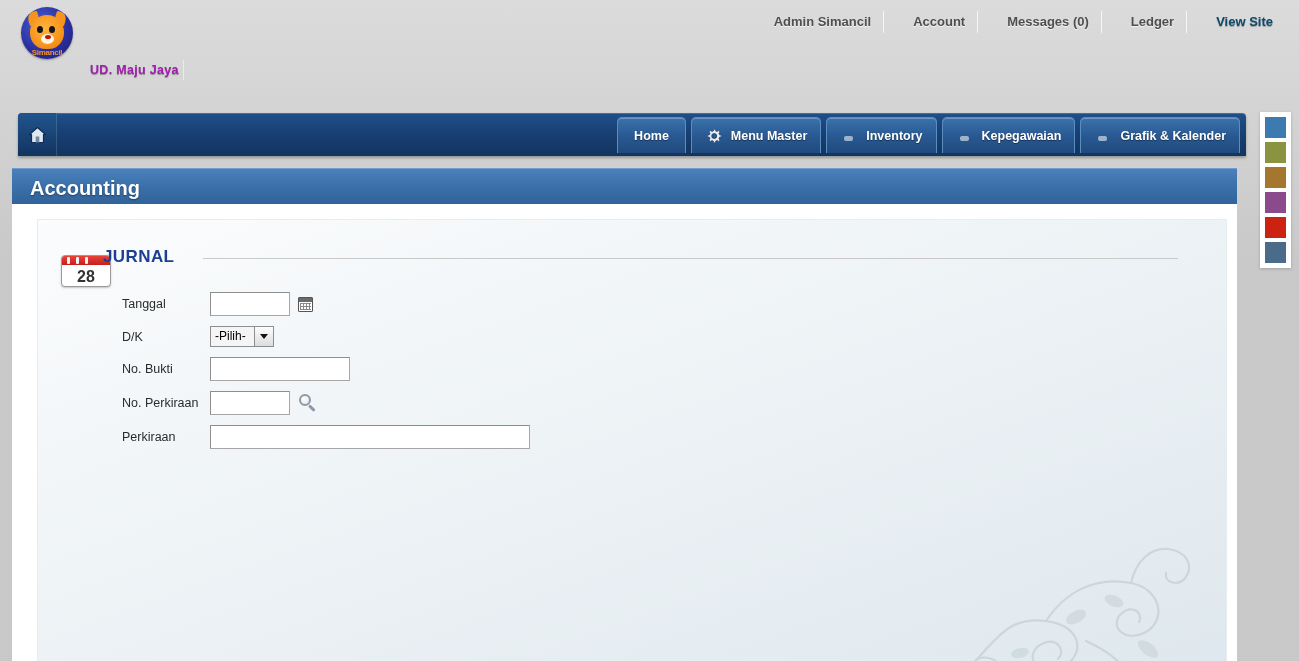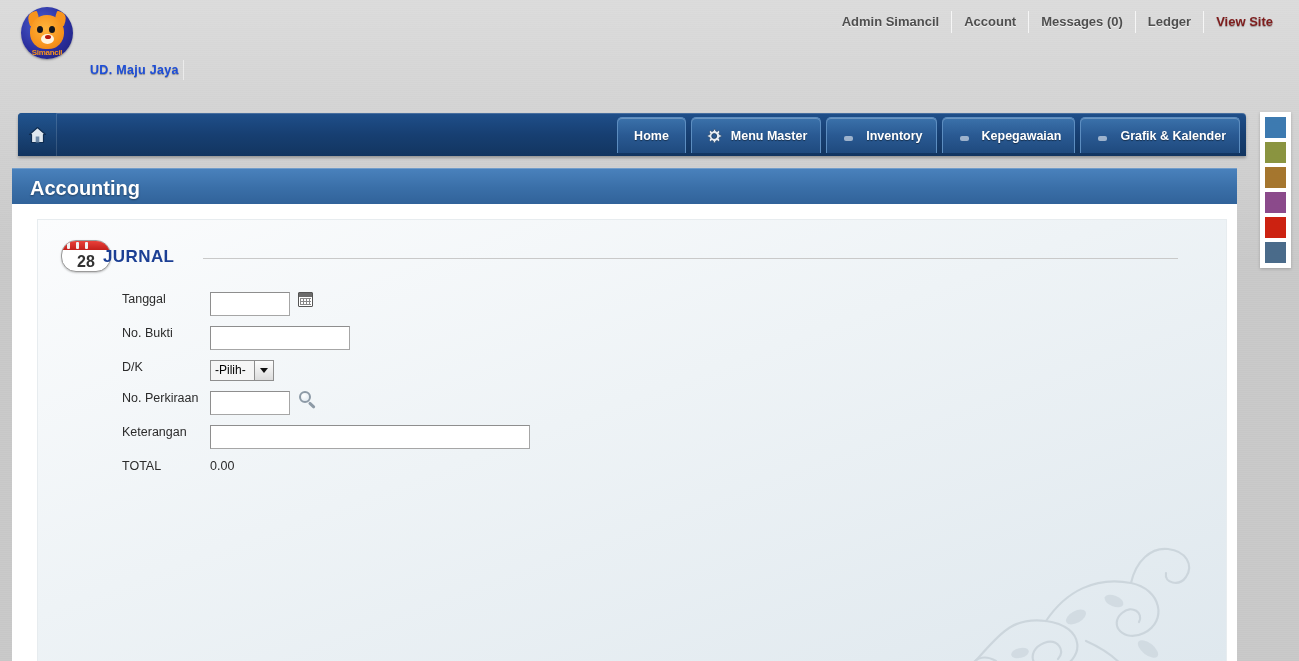--- a/index.html
+++ b/index.html
@@ -42,39 +42,39 @@
   #logo .eye-l { left:16px; } #logo .eye-r { left:28px; }
   #logo .snout { position:absolute; left:20px; top:27px; width:13px; height:10px;
     background:#fff3dd; border-radius:50%; }
   #logo .nose { position:absolute; left:24px; top:28px; width:6px; height:4px;
     background:#b8190f; border-radius:50%; }
   #logo .word { position:absolute; left:0; bottom:2px; width:52px; text-align:center;
     font-size:8px; font-weight:bold; color:#f7941d; letter-spacing:-0.3px; }
 
   #company {
     position: absolute; left: 90px; top: 63px;
-    font-size: 12.5px; font-weight: bold; color: #1d4ed8;
+    font-size: 12.5px; font-weight: bold; color: #a21caf;
     text-shadow: 0 1px 1px rgba(0,0,0,0.35);
     letter-spacing: 0.3px;
   }
   #company-sep { position:absolute; left:183px; top:60px; width:1px; height:20px;
     background: rgba(255,255,255,0.5); }
 
   #usermenu {
     position: absolute; right: 14px; top: 10px;
-    display: flex; align-items: center; height: 24px;
+    display: flex; align-items: center; height: 24px; gap: 17px;
   }
   #usermenu a {
     display:block; padding: 0 12px; line-height: 22px;
     font-size: 13px; font-weight: bold; color: #4f4f4f;
     text-decoration: none; border-right: 1px solid rgba(255,255,255,0.75);
     text-shadow: 0 1px 0 rgba(255,255,255,0.7);
   }
   #usermenu a.active {
-    color: #7f1d1d; border-right: none;
+    color: #0c4a6e; border-right: none;
     text-shadow: 0 1px 1px rgba(0,0,0,0.3);
   }
 
   
   #mainnav {
     position: absolute; left: 18px; top: 113px;
     width: 1228px; height: 43px;
     background: linear-gradient(180deg, #1f4f8a 0%, #173f72 50%, #123560 100%);
     border-radius: 4px 4px 0 0;
     box-shadow: inset 0 1px 0 rgba(255,255,255,0.18), 0 2px 3px rgba(0,0,0,0.28);
@@ -134,37 +134,37 @@
     background: linear-gradient(160deg, #fbfcfd 0%, #eef3f6 45%, #dfe8ee 100%);
     border: 1px solid #e7ecef; border-bottom:none;
     overflow:hidden;
   }
   
   #floral { position:absolute; right:-10px; bottom:-30px; width:300px; height:170px;
     opacity:0.5; pointer-events:none; }
 
   
   #jurnal-head { position:absolute; left:23px; top:20px; width:1140px; height:36px; }
-  .cal-icon { position:absolute; left:0; top:0; width:32px; height:32px;
-    background:#ffffff; border:1px solid #9a9a9a; border-radius:15px;
+  .cal-icon { position:absolute; left:0; top:15px; width:32px; height:32px;
+    background:#ffffff; border:1px solid #9a9a9a; border-radius:4px;
     box-shadow: 0 1px 2px rgba(0,0,0,0.22); overflow:hidden;padding-left:48px; }
   .cal-icon .cal-top { position:absolute; left:0; top:0; width:100%; height:9px;
     background: linear-gradient(180deg,#e8413a 0%, #c4201b 100%); }
   .cal-icon .ring { position:absolute; top:1px; width:3px; height:7px;
     background:#f2f2f2; border-radius:1px; }
   .cal-icon .cal-day { position:absolute; left:0; top:9px; width:100%; height:23px;
     line-height:23px; text-align:center; font-size:16px; font-weight:bold; color:#333; }
   #jurnal-label { position:absolute; left:42px; top:7px;
     font-size:17px; font-weight:bold; color:#1c3f94; letter-spacing:0.4px; }
   #jurnal-rule { position:absolute; left:165px; top:38px; width:975px; height:1px;
     background:#c9c9c9; }
 
   
   #form { position:absolute; left:84px; top:72px; width:700px; }
-  .frow { display:flex; margin-bottom:10px; }
+  .frow { display:flex; align-items:center; margin-bottom:10px; }
   .flabel { width:88px; font-size:12.5px; color:#2b2b2b; }
   .finput {
     height:24px; background:#ffffff;
     border:1px solid #a6a6a6; border-top-color:#8e8e8e; border-left-color:#8e8e8e;
     outline:none; font-size:12px; padding:0 4px;
     font-family:"Liberation Sans", sans-serif;
   }
   .finput.w-tanggal { width:80px; }
   .finput.w-bukti  { width:140px; }
   .finput.w-perk   { width:80px; }
@@ -322,52 +322,48 @@
 
     <div id="form">
 
       <div class="frow">
         <div class="flabel">Tanggal</div>
         <input class="finput w-tanggal" type="text" value="" style="">
         <span class="mini-cal"></span>
       </div>
 
       <div class="frow">
-        <div class="flabel">No. Bukti</div>
-        <input class="finput w-bukti" type="text" value="" style="">
-      </div>
-
-      <div class="frow">
         <div class="flabel">D/K</div>
         <div class="sel-wrap">
           <div class="sel-text">-Pilih-</div>
           <div class="sel-btn">
               <span class="caret"></span>
             </div>
         </div>
       </div>
 
       <div class="frow">
+        <div class="flabel">No. Bukti</div>
+        <input class="finput w-bukti" type="text" value="" style="">
+      </div>
+
+      <div class="frow">
         <div class="flabel">No. Perkiraan</div>
         <input class="finput w-perk" type="text" value="" style="">
         <span class="mag">
           <span class="ring2"></span>
             <span class="handle"></span>
         </span>
       </div>
 
       <div class="frow">
-        <div class="flabel">Keterangan</div>
+        <div class="flabel">Perkiraan</div>
         <input class="finput w-ket" type="text" value="" style="">
       </div>
 
-      <div class="frow">
-        <div class="flabel">TOTAL</div>
-        <div class="total-val">0.00</div>
-      </div>
 
     </div>
 
   </div>
 </div>
 
 <div id="swatches">
   <div class="sw" style="background: rgb(61, 122, 176);"></div>
   <div class="sw" style="background: rgb(138, 148, 64);"></div>
   <div class="sw" style="background: rgb(165, 118, 46);"></div>

